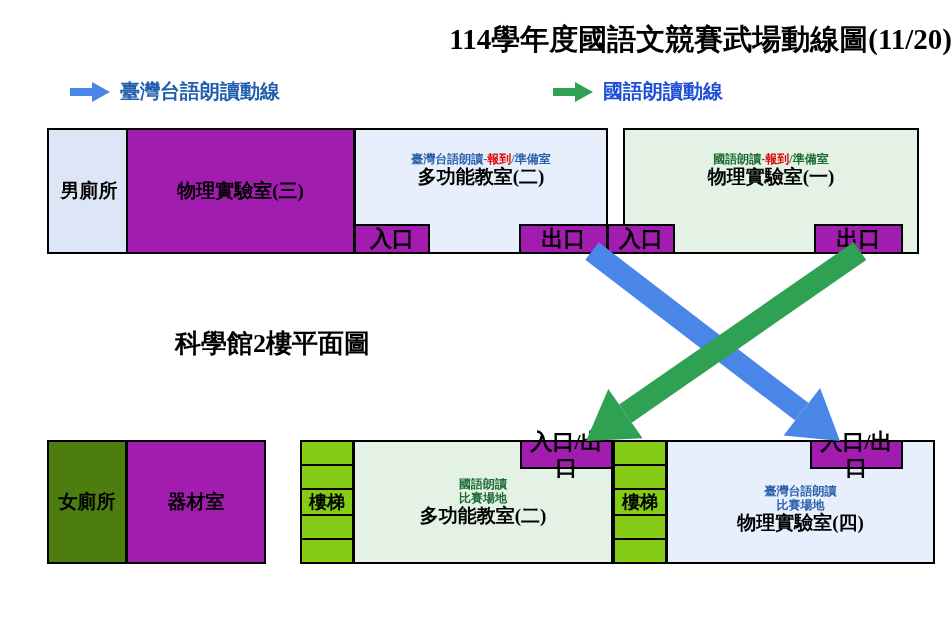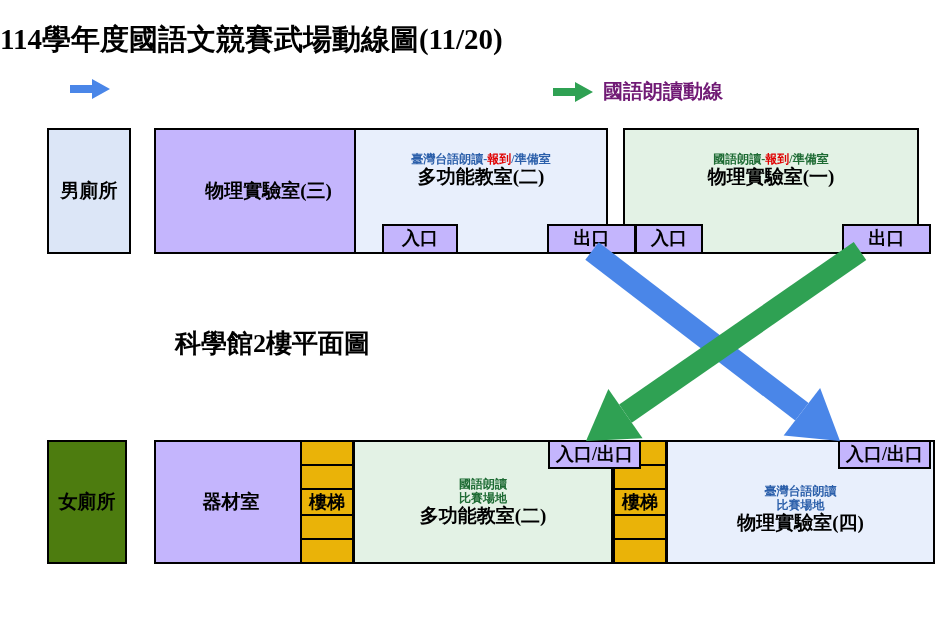--- a/index.html
+++ b/index.html
@@ -19,40 +19,40 @@
     left: 0; top: 0;
     width: 952px;
     height: 641px;
   }
 
   
   .title {
     position: absolute;
     left: 0; top: 20px;
     width: 952px;
-    text-align: left;
+    text-align: right;
     font-size: 29px;
     font-weight: bold;
     color: #000000;
     letter-spacing: 0px;
   }
 
   
   .legend-item {
     position: absolute;
     display: flex;
     align-items: center;
     gap: 10px;
   }
   .legend-label {
     font-size: 20px;
     font-weight: bold;
   }
   .legend-label.blue { color: #1f5fae; }
-  .legend-label.green { color: #701a75; }
+  .legend-label.green { color: #1d4ed8; }
 
   .arrow-ico {
     width: 40px;
     height: 22px;
     display: block;
   }
 
   
   .subtitle {
     position: absolute;
@@ -72,36 +72,36 @@
     align-items: center;
     justify-content: center;
     text-align: center;
     font-weight: bold;
     line-height: 1.18;
   }
   .fill-blue   { background: #dce6f7; }
   .fill-lblue  { background: #e8effc; }
   .fill-green  { background: #e3f2e5; }
   .fill-pink   { background: #4d7c0f; }
-  .fill-white  { background: #c4b5fd; margin-left: 28px; }
+  .fill-white  { background: #a21caf; }
 
   .r-name   { font-size: 19px; color: #000000; }
   .r-sm     { font-size: 12px; color: #000000; }
-  .door     { font-size: 18px; color: #000000; }
+  .door     { font-size: 22px; color: #000000; }
 
   .hdr-blue  { color: #2b5faa; }
   .hdr-green { color: #1d6b33; }
   .hdr-red   { color: #e00000; }
 
   
   .stairs {
     position: absolute;
     box-sizing: border-box;
     border: 2px solid #000000;
-    background: #eab308;
+    background: #84cc16;
     display: flex;
     flex-direction: column;
   }
   .stairs .rung {
     flex: 1 1 0;
     border-bottom: 2px solid #000000;
     box-sizing: border-box;
     display: flex;
     align-items: center;
     justify-content: center;
@@ -124,20 +124,21 @@
 <body>
 
 <div id="stage">
 
   <div class="title">114學年度國語文競賽武場動線圖(11/20)</div>
 
   <div class="legend-item" style="left:70px; top:78px;">
     <svg class="arrow-ico" viewBox="0 0 40 22">
       <polygon points="0,7 22,7 22,1 40,11 22,21 22,15 0,15" fill="#4a86e8"></polygon>
     </svg>
+    <span class="legend-label blue">臺灣台語朗讀動線</span>
   </div>
 
   <div class="legend-item" style="left:553px; top:78px;">
     <svg class="arrow-ico" viewBox="0 0 40 22">
       <polygon points="0,7 22,7 22,1 40,11 22,21 22,15 0,15" fill="#2fa153"></polygon>
     </svg>
     <span class="legend-label green">國語朗讀動線</span>
   </div>
 
   <div class="box fill-blue" style="left:47px; top:128px; width:84px; height:126px;">
@@ -174,21 +175,21 @@
   <div class="box fill-white" style="left:814px; top:224px; width:89px; height:30px;">
     <span class="door">出口</span>
   </div>
 
   <div class="subtitle">科學館2樓平面圖</div>
 
   <div class="box fill-pink" style="left:47px; top:440px; width:80px; height:124px;">
     <span class="r-name">女廁所</span>
   </div>
 
-  <div class="box fill-white" style="left:126px; top:440px; width:154px; height:124px;">
+  <div class="box fill-white" style="left:126px; top:440px; width:140px; height:124px;">
     <span class="r-name">器材室</span>
   </div>
 
   <div class="stairs" style="left:300px; top:440px; width:54px; height:124px;">
     <div class="rung"></div>
     <div class="rung"></div>
     <div class="rung">
       <span>樓梯</span>
     </div>
     <div class="rung"></div>

